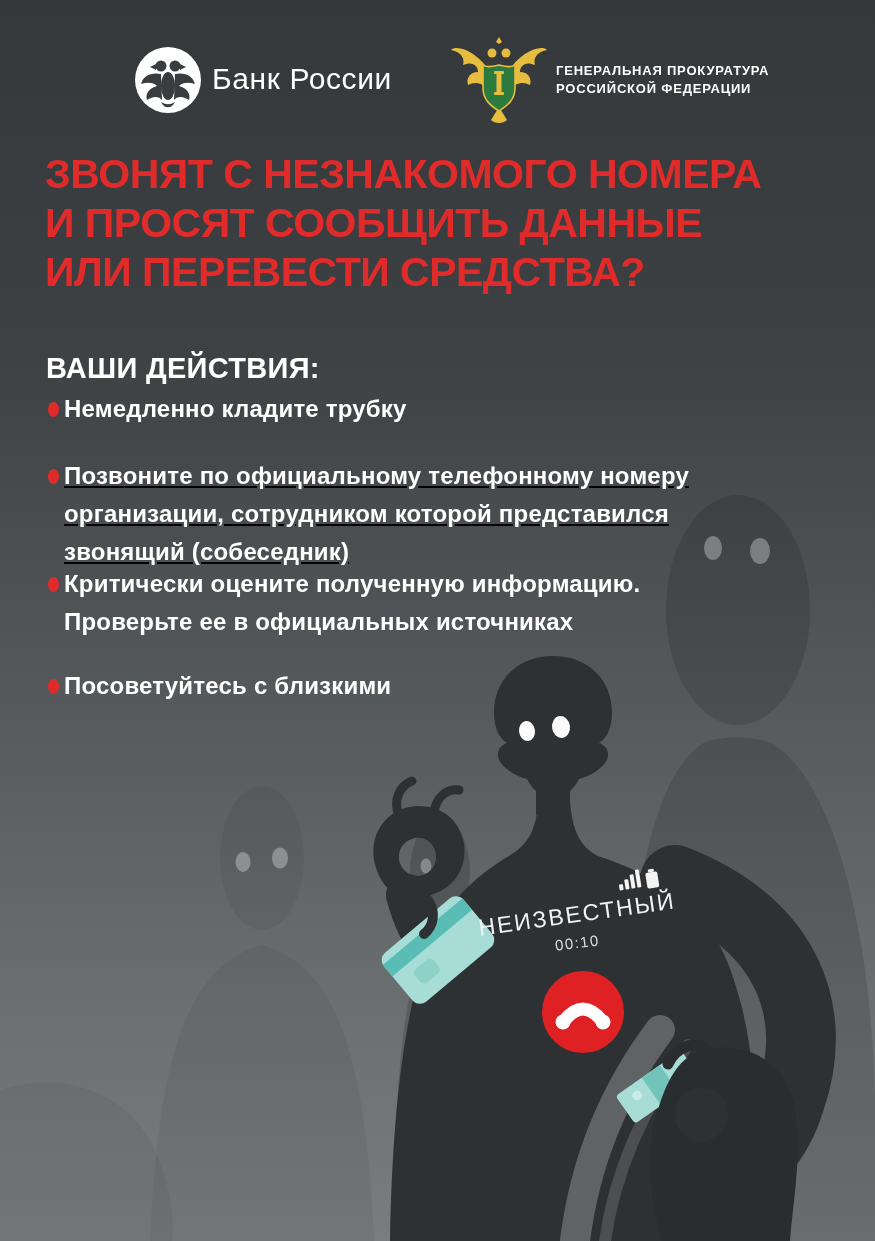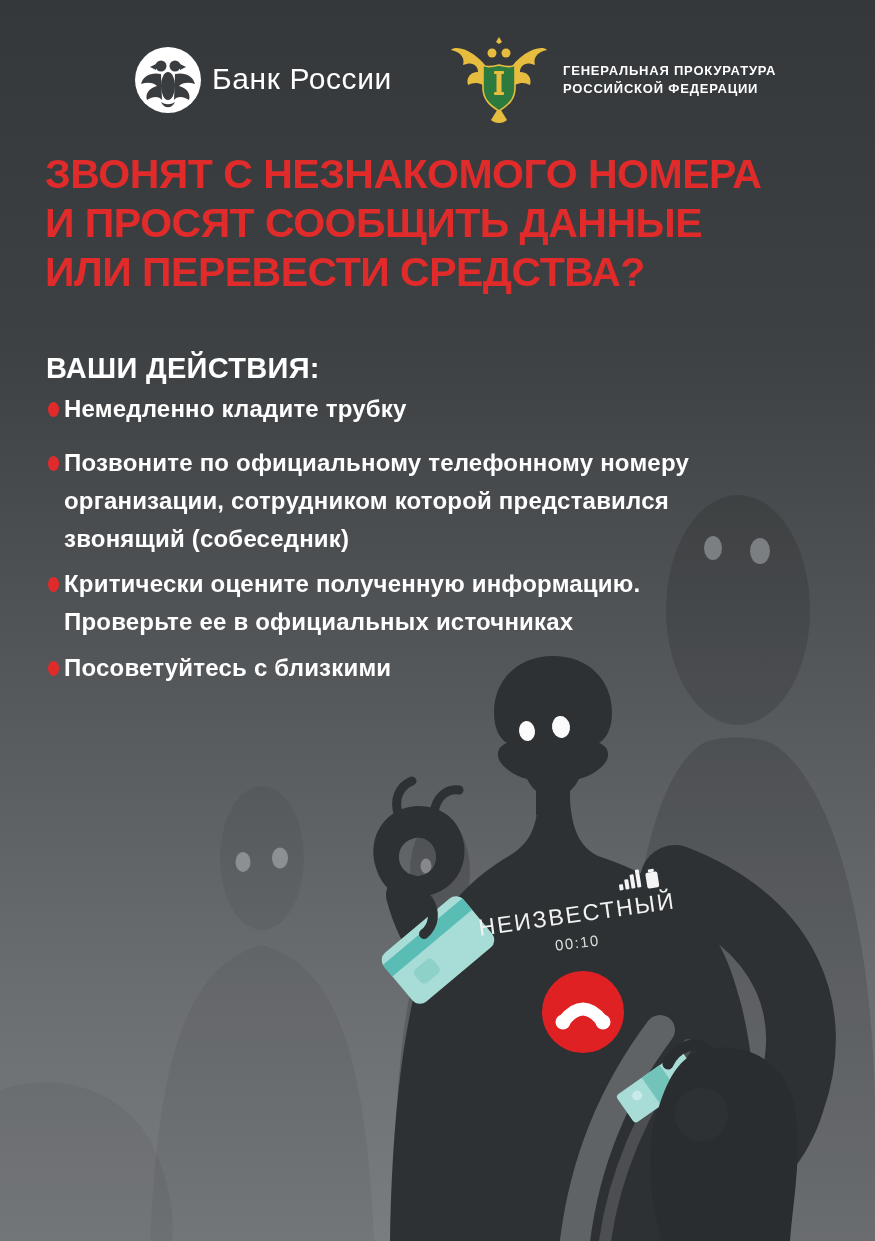--- a/index.html
+++ b/index.html
@@ -9,42 +9,42 @@
     overflow:hidden;
     font-family:"Liberation Sans", sans-serif;
     background:linear-gradient(180deg,#35383a 0%,#3e4143 28%,#55585b 55%,#6b6e71 80%,#7a7d80 100%);
   }
   .bg-illustration{position:absolute;inset:0;z-index:0;}
   .layer{position:absolute;z-index:2;}
   
   .bank-logo-svg{left:134px;top:46px;width:68px;height:68px;}
   .bank-wordmark{left:212px;top:62px;color:#fff;font-size:30px;font-weight:400;letter-spacing:.6px;text-align:right;}
   .prosecutor-svg{left:450px;top:34px;width:98px;height:94px;}
-  .prosecutor-name{left:556px;top:62px;color:#fff;font-size:13px;line-height:18px;font-weight:700;letter-spacing:.8px;white-space:pre-line;margin-left:7px;}
+  .prosecutor-name{left:556px;top:62px;color:#fff;font-size:13px;line-height:18px;font-weight:700;letter-spacing:.8px;white-space:pre-line;}
   
   .headline{
     left:45px;top:150px;width:810px;
     color:#e12b2b;font-size:41px;line-height:49px;font-weight:800;
     letter-spacing:-0.5px;white-space:pre-line;
   }
   
   .actions-title{left:46px;top:352px;color:#fff;font-size:29px;font-weight:800;letter-spacing:.3px;}
   .action-item{position:absolute;left:48px;width:760px;z-index:2;}
   .action-item .dot{
     position:absolute;left:0;top:12px;width:11px;height:15px;border-radius:50%;
     background:#e12b2b;
   }
   .action-item .action-text{
     display:block;margin-left:16px;color:#fff;
     font-size:24px;line-height:38px;font-weight:700;letter-spacing:.2px;white-space:pre-line;
   }
   .item-0{top:390px;}
-  .item-1{top:444px;}
+  .item-1{top:457px;text-decoration:underline;}
   .item-2{top:565px;}
-  .item-3{top:649px;}
+  .item-3{top:667px;}
   .call-text{font-family:"Liberation Sans", sans-serif;}
 </style>
 </head>
 <body>
 
 <div class="poster">
 
   <svg class="bg-illustration" viewBox="0 0 875 1241" width="875" height="1241" aria-hidden="true">
     <defs>
       <linearGradient id="bgGrad" x1="0" y1="0" x2="0" y2="1">

